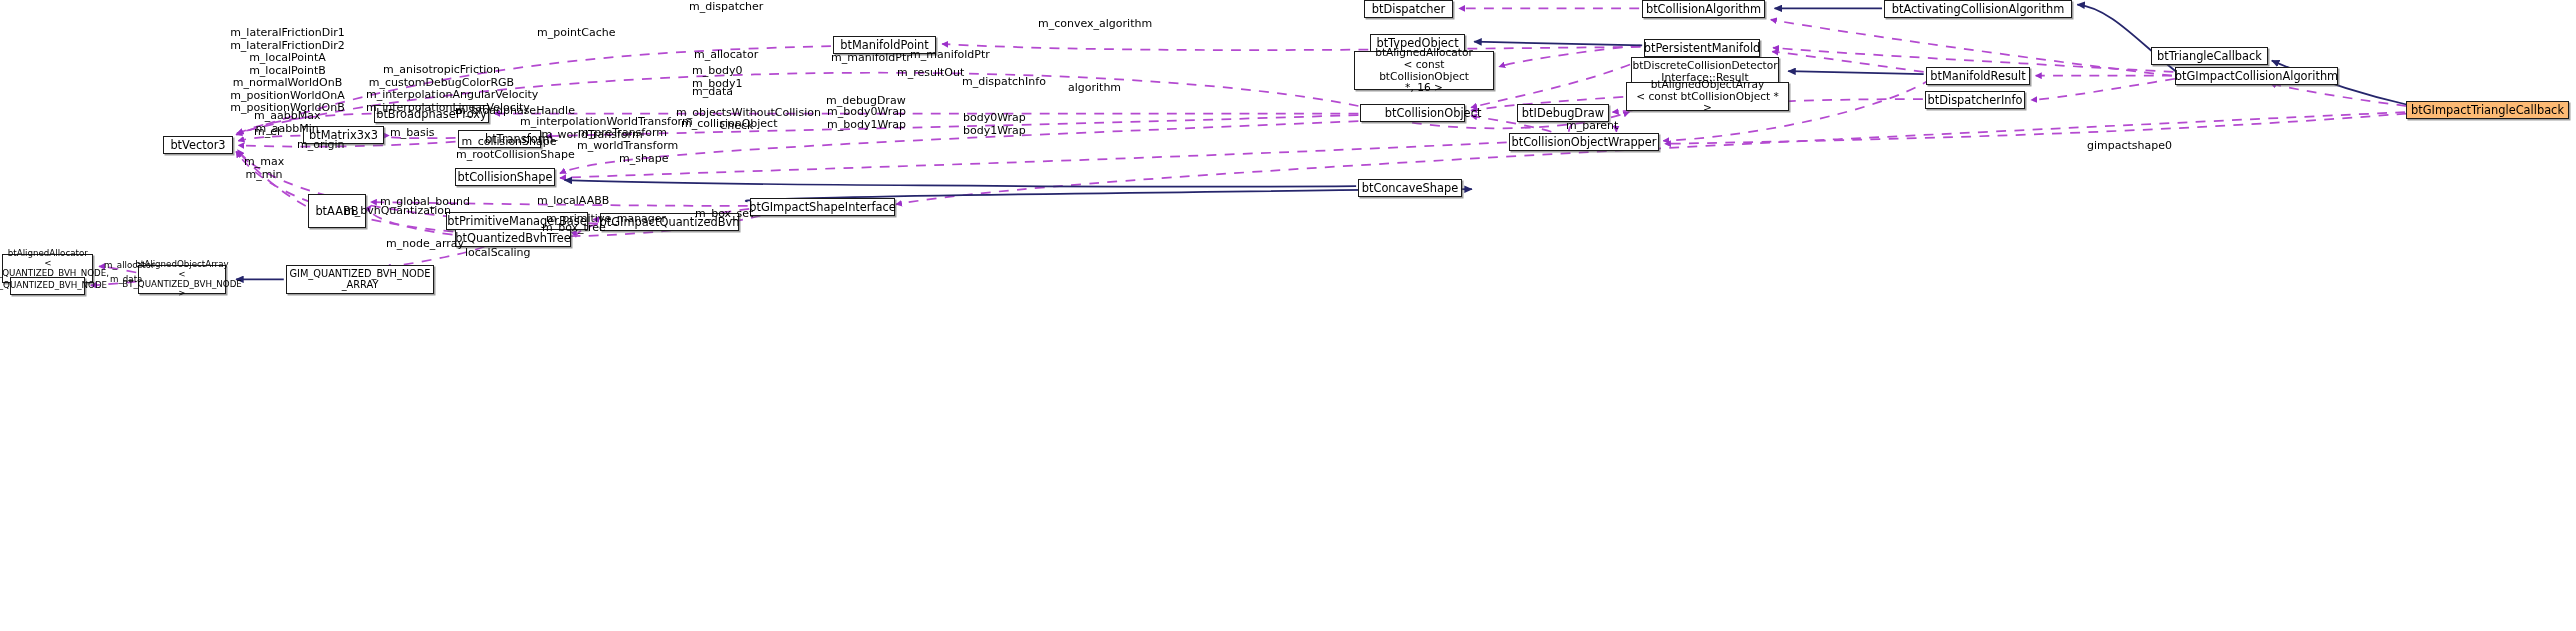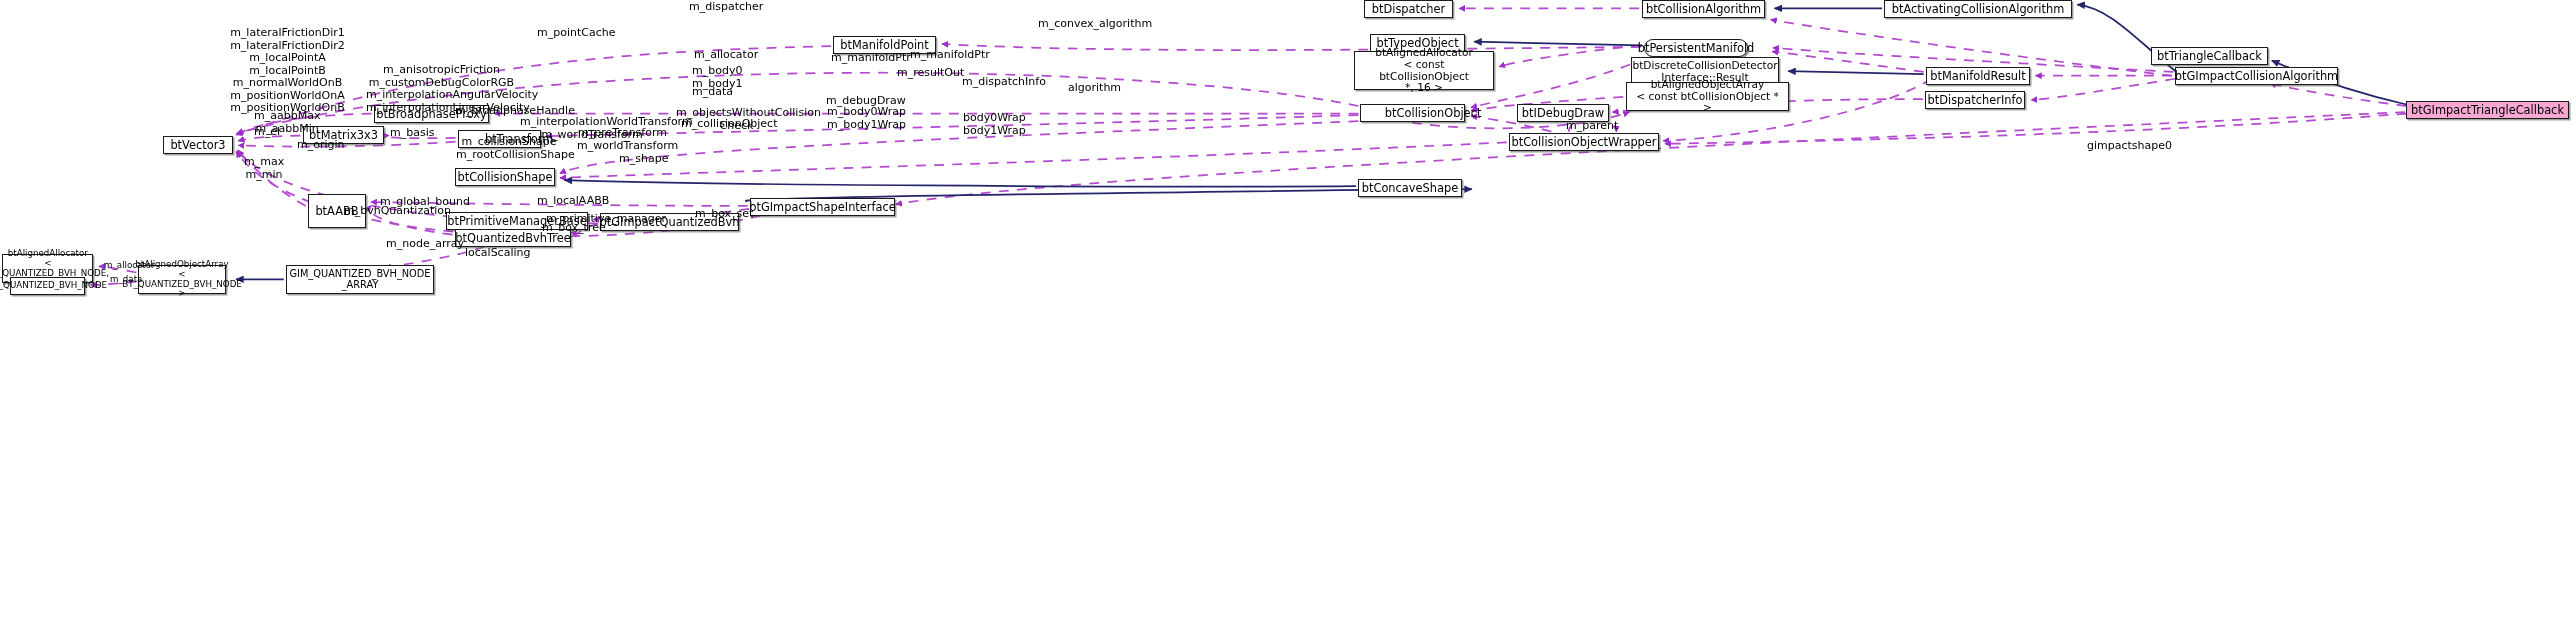--- a/index.html
+++ b/index.html
@@ -22,21 +22,21 @@
     line-height:1.12;
     text-align:center;
     display:flex;
     align-items:center;
     justify-content:center;
     padding:0.8px 3.8px;
     white-space:pre-line;
     box-shadow:1.5px 1.5px 0 0 rgba(80,80,80,0.55);
     z-index:3;
   }
-  .node.focus{background:#f9a8d4;}
+  .node.focus{background:#fdba74;}
   .elabel{
     position:absolute;
     font-size:11px;
     color:#000000;
     line-height:1.14;
     white-space:pre-line;
     text-align:center;
     z-index:4;
     pointer-events:none;
   }
@@ -155,21 +155,21 @@
 
       <path d="M375,369 L312,369"></path>
     </g>
   </svg>
 
   <div class="node" style="left:1364px;top:0px;width:89px;height:18px;">btDispatcher</div>
   <div class="node" style="left:1642px;top:0px;width:123px;height:18px;">btCollisionAlgorithm</div>
   <div class="node" style="left:1884px;top:0px;width:188px;height:18px;">btActivatingCollisionAlgorithm</div>
   <div class="node" style="left:833px;top:36px;width:103px;height:18px;">btManifoldPoint</div>
   <div class="node" style="left:1370px;top:34px;width:95px;height:18px;">btTypedObject</div>
-  <div class="node" style="left:1644px;top:39px;width:104px;height:18px;border-radius:9px;">btPersistentManifold</div>
+  <div class="node" style="left:1644px;top:39px;width:116px;height:18px;">btPersistentManifold</div>
   <div class="node" style="left:2151px;top:47px;width:117px;height:18px;">btTriangleCallback</div>
   <div class="node" style="left:1354px;top:51px;width:140px;height:39px;font-size:10.6px;">btAlignedAllocator
 &lt; const btCollisionObject
 *, 16 &gt;</div>
   <div class="node" style="left:1631px;top:57px;width:148px;height:29px;font-size:10.6px;">btDiscreteCollisionDetector
 Interface::Result</div>
   <div class="node" style="left:2175px;top:67px;width:163px;height:18px;">btGImpactCollisionAlgorithm</div>
   <div class="node" style="left:1926px;top:67px;width:104px;height:18px;">btManifoldResult</div>
   <div class="node" style="left:1626px;top:82px;width:163px;height:29px;font-size:10.6px;">btAlignedObjectArray
 &lt; const btCollisionObject * &gt;</div>

